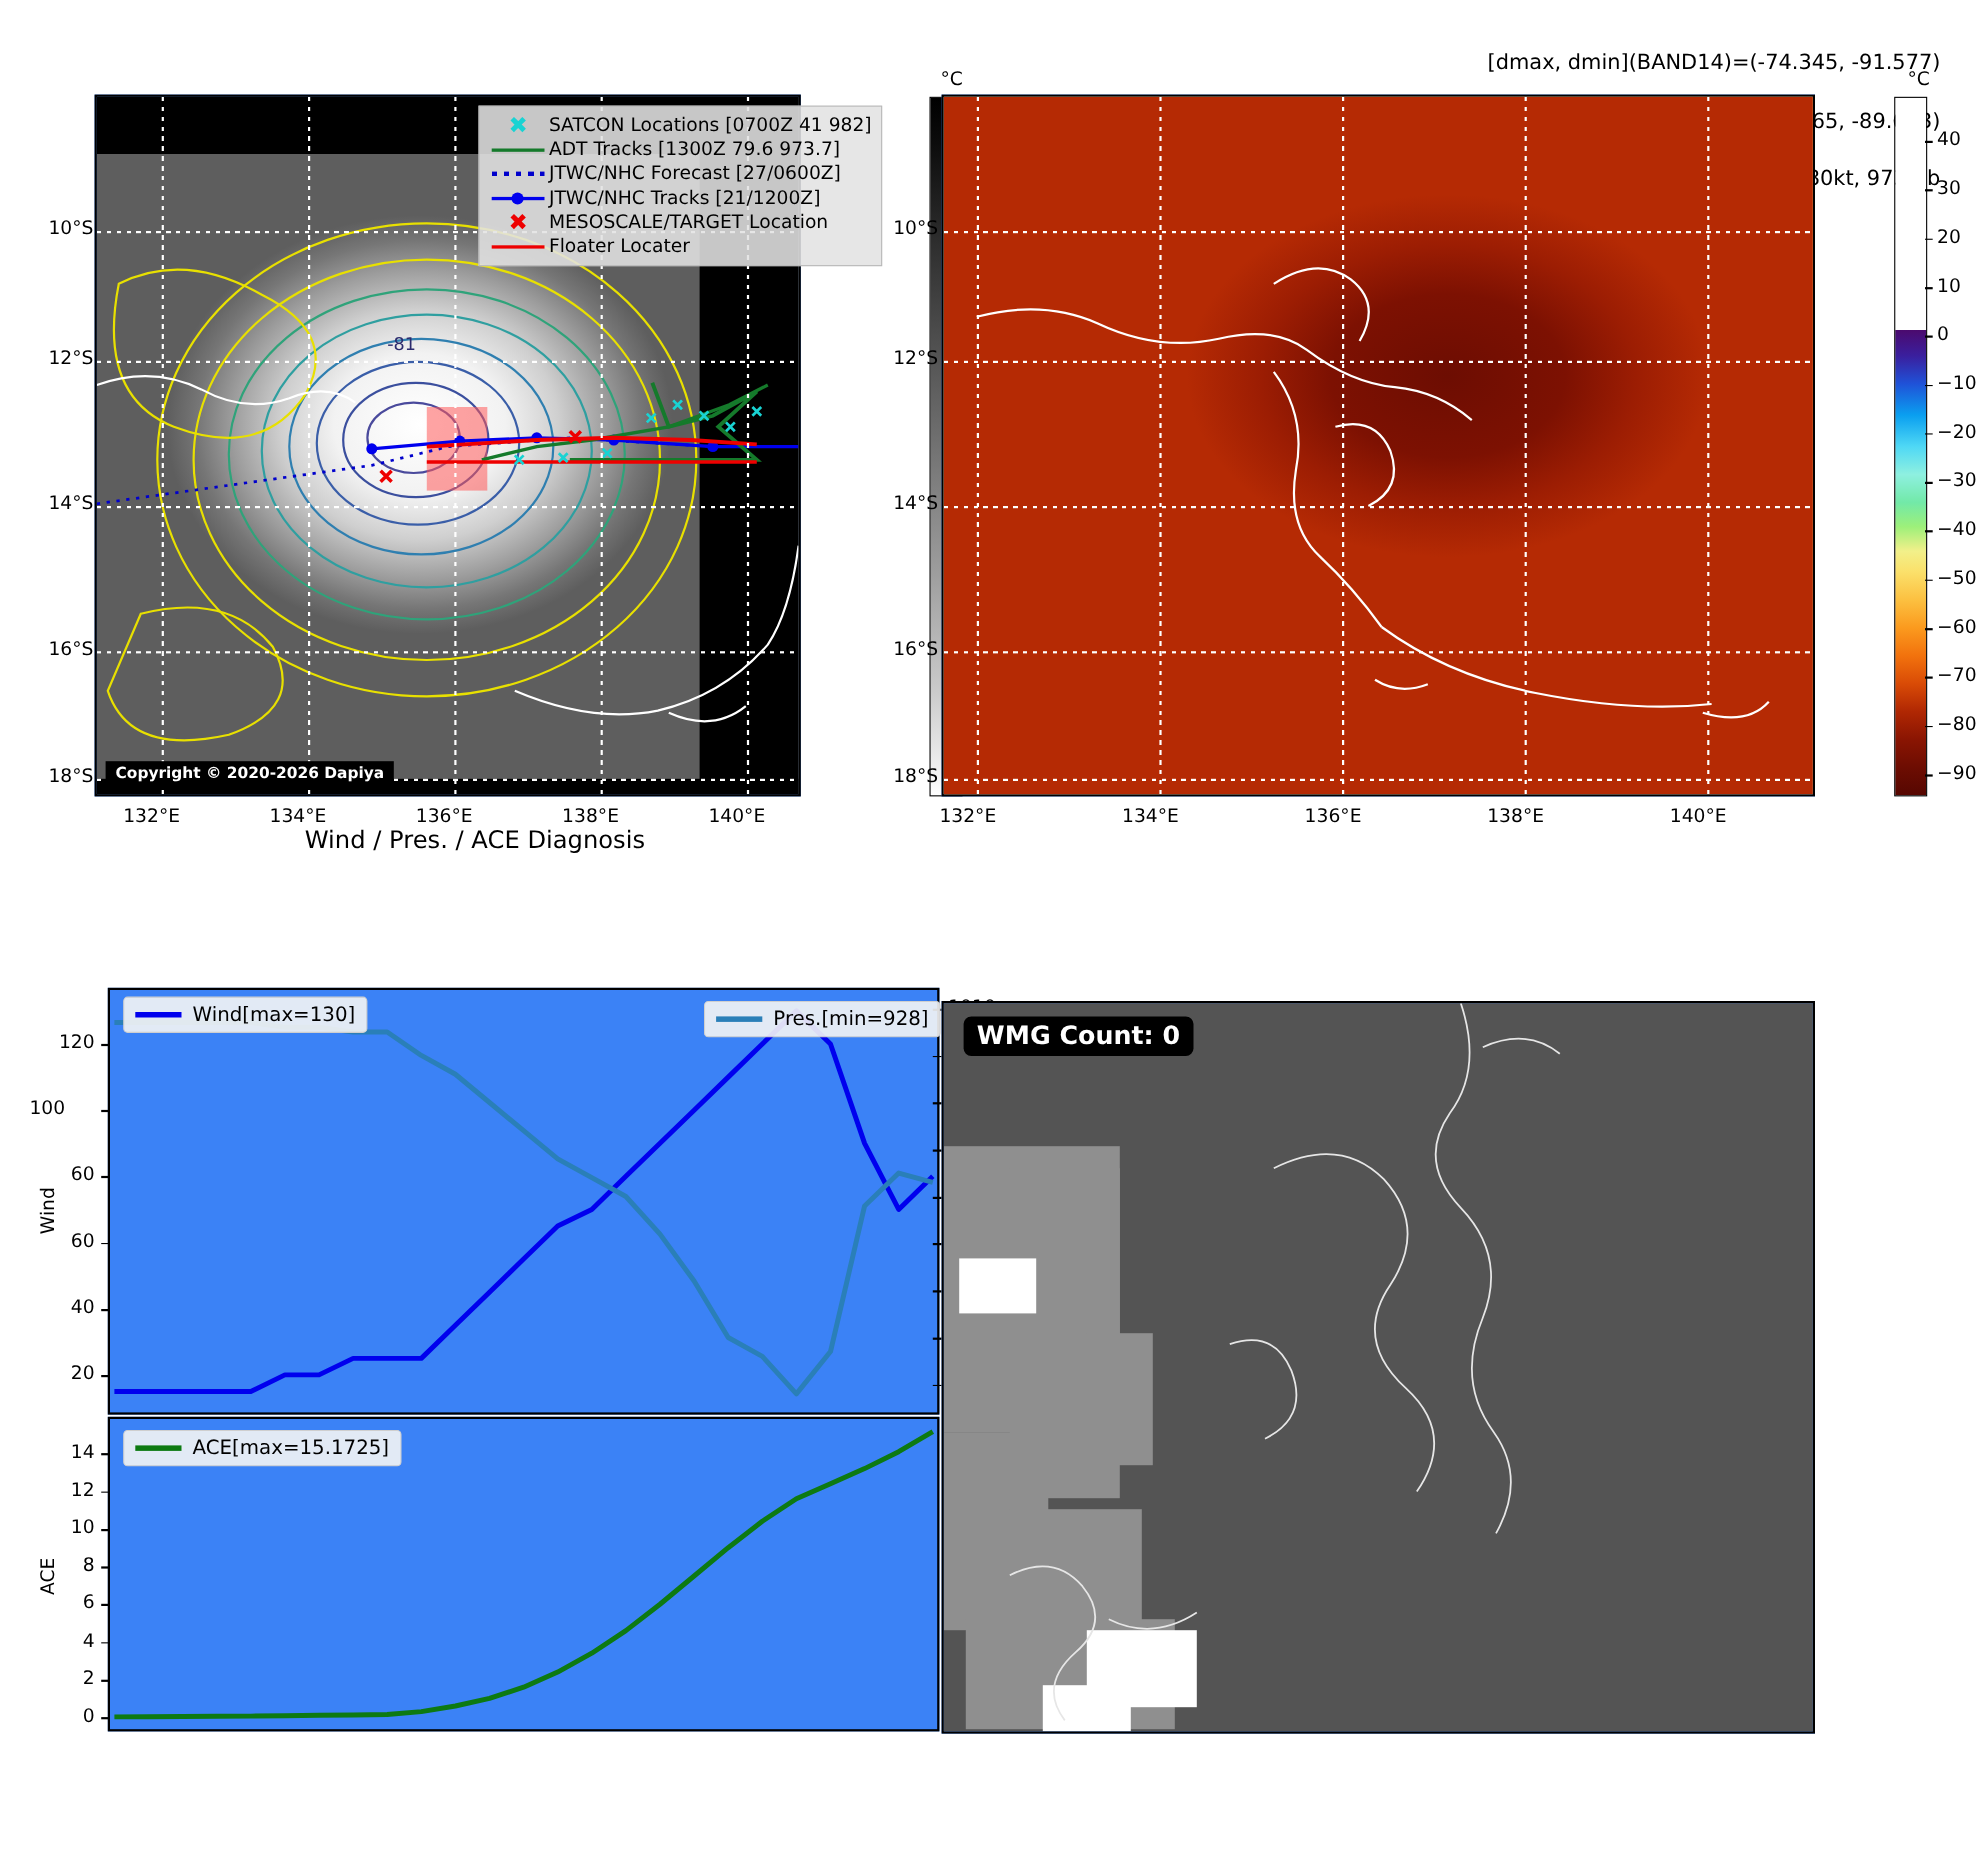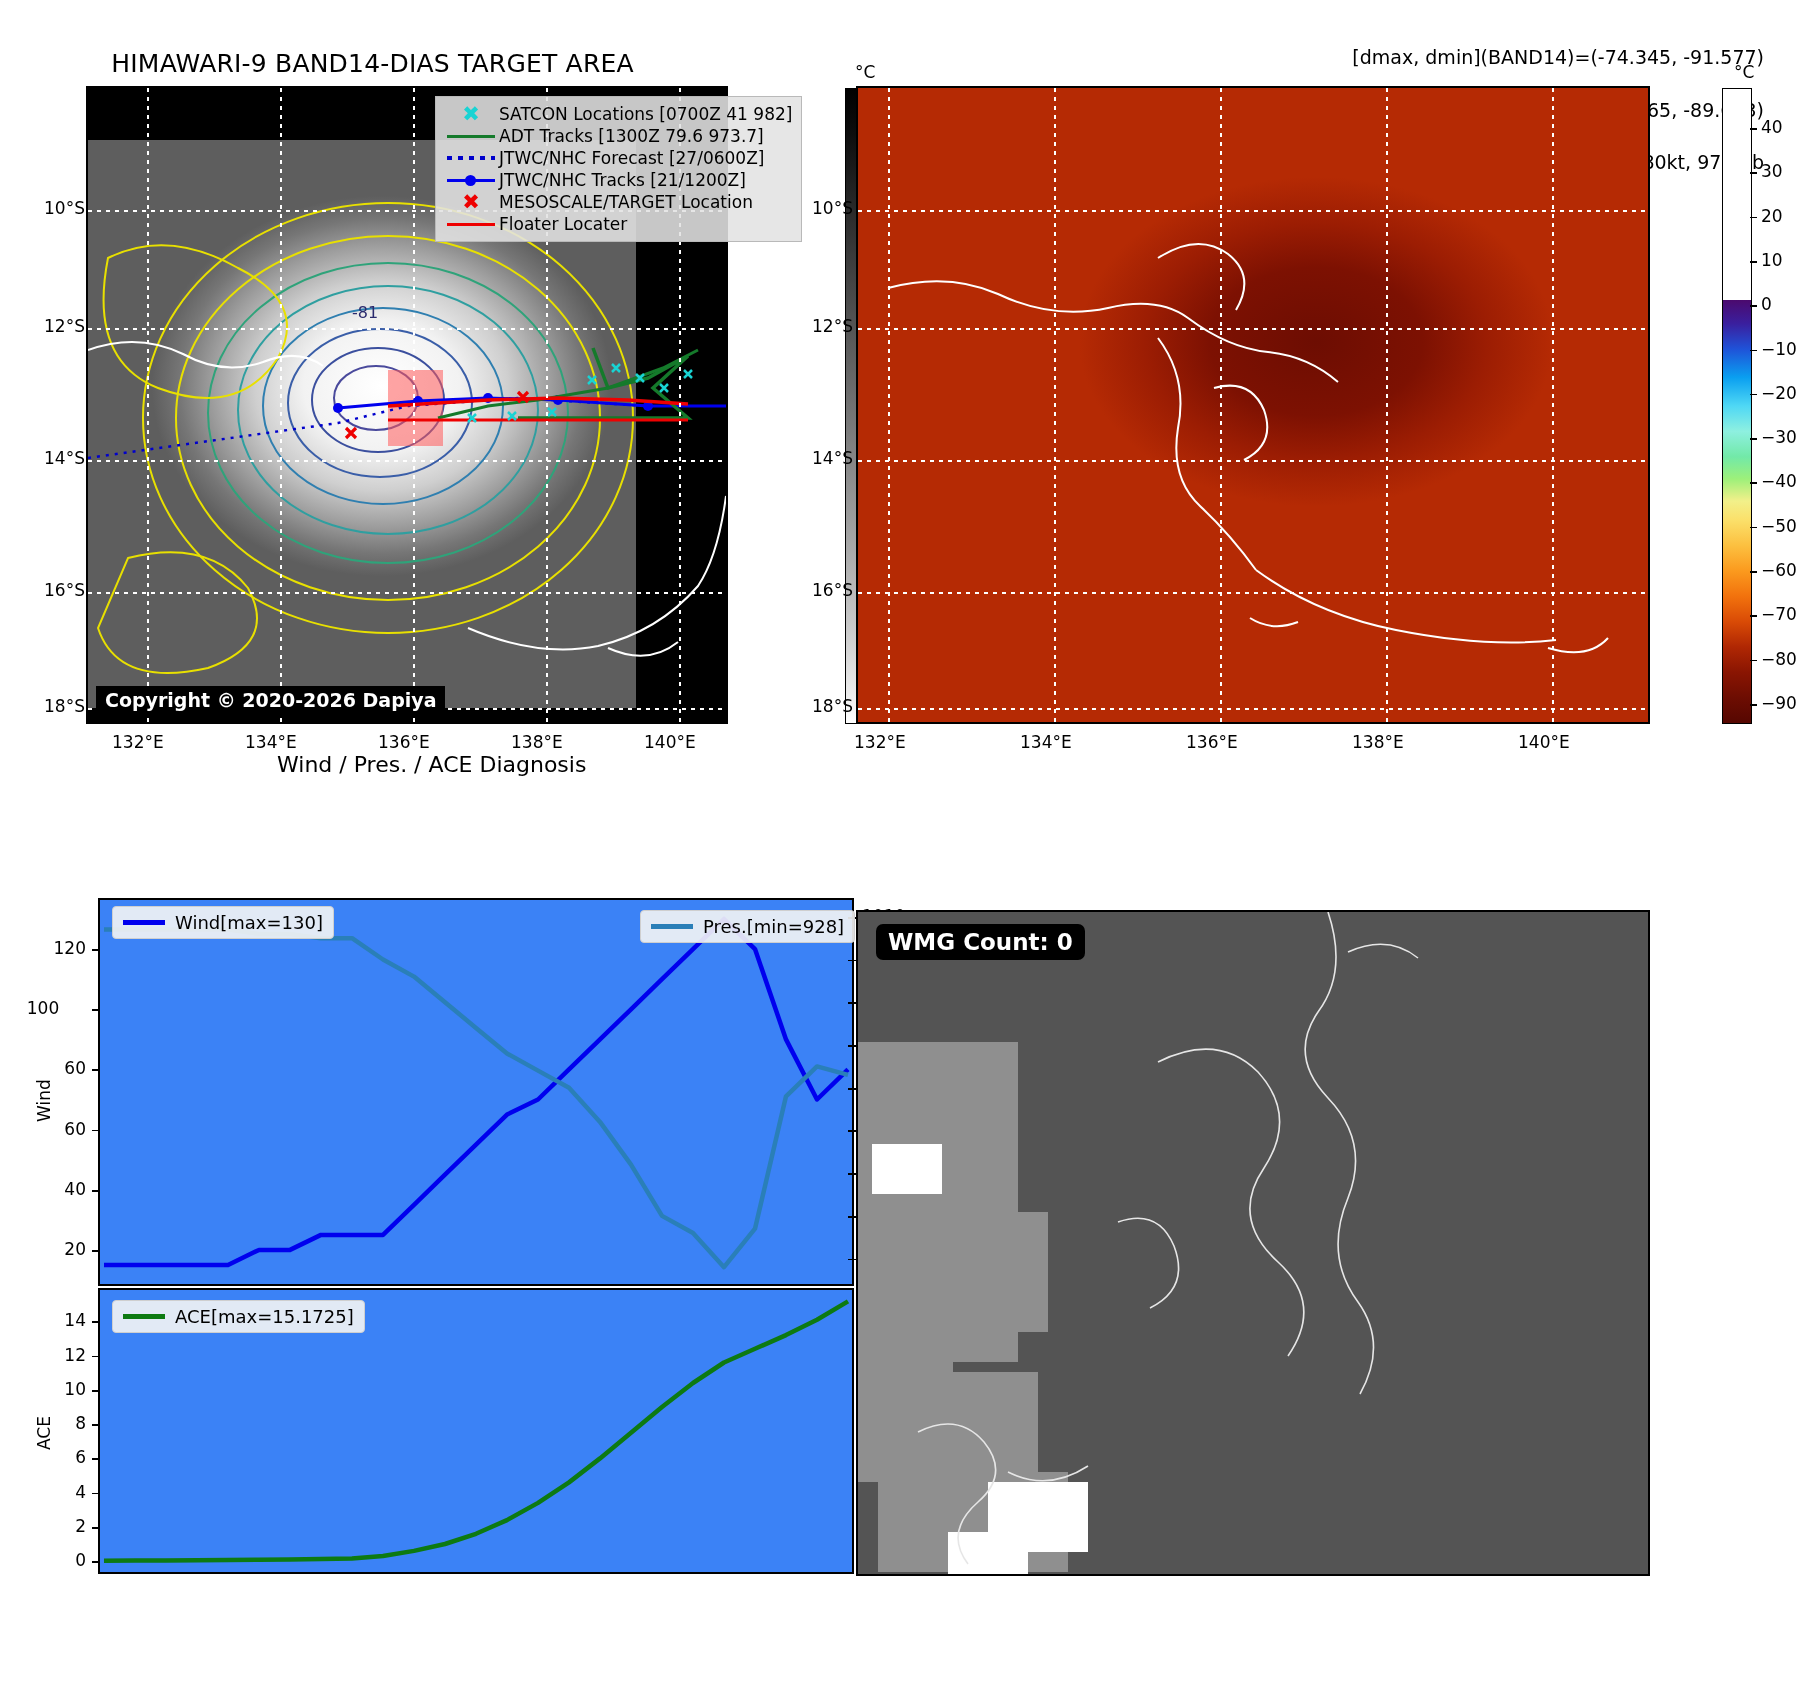--- a/index.html
+++ b/index.html
@@ -15,21 +15,21 @@
   #ir-map{left:88px;top:88px;width:638px;height:634px;overflow:hidden;background:#000;}
   .ir-sky{position:absolute;left:0;top:0;width:100%;height:100%;
     background:
       radial-gradient(ellipse 36% 30% at 46% 47%, #ffffff 0%, #f2f2f2 34%, #cfcfcf 55%, #9d9d9d 74%, #767676 88%, #5e5e5e 100%),
       radial-gradient(ellipse 70% 60% at 46% 50%, rgba(190,190,190,.95) 0%, rgba(120,120,120,.7) 55%, rgba(70,70,70,.25) 100%),
       linear-gradient(170deg,#5a5a5a 0%,#6e6e6e 30%,#616161 60%,#575757 100%);
   }
   .ir-blackbar{position:absolute;background:#000;}
   .gridline-v,.gridline-h{position:absolute;background-image:repeating-linear-gradient(to bottom,#fff 0 4px,transparent 4px 9px);}
   .gridline-h{background-image:repeating-linear-gradient(to right,#fff 0 4px,transparent 4px 9px);}
-  .copyright{position:absolute;left:8px;bottom:8px;background:#000;color:#fff;font-size:19px;font-weight:bold;padding:3px 9px;white-space:nowrap;}
+  .copyright{position:absolute;left:8px;bottom:8px;background:#000;color:#fff;font-size:14px;font-weight:bold;padding:3px 9px;white-space:nowrap;}
   .contour-lab{position:absolute;font-size:16px;color:#2b2b6e;}
 
   
   #ir-legend{position:absolute;left:435px;top:96px;background:rgba(226,226,226,.88);
     border:1px solid #b9b9b9;padding:6px 9px 6px 7px;font-size:17px;}
   #ir-legend .row{display:flex;align-items:center;height:22px;white-space:nowrap;}
   #ir-legend .sym{width:56px;flex:0 0 56px;display:flex;align-items:center;justify-content:center;}
   .ln{height:3px;width:48px;display:block;}
   .lndot{position:relative;height:3px;width:48px;display:block;}
   .lndot:after{content:"";position:absolute;left:18px;top:-4px;width:11px;height:11px;border-radius:50%;background:#0000ee;}
@@ -71,21 +71,21 @@
   .chart-legend .swatch{width:42px;height:5px;display:block;}
 
   
   #wmg-panel{left:858px;top:912px;width:790px;height:662px;background:#545454;overflow:hidden;}
   .wmg-badge{position:absolute;left:18px;top:12px;background:#000;color:#fff;font-weight:bold;font-size:23px;padding:5px 12px;border-radius:7px;white-space:nowrap;}
 </style>
 </head>
 <body>
 
 <div class="abs ttl" style="left:95px;top:20px;">
-  <span>HIMAWARI-9 BAND14-DIAS TARGET AREA</span><br>
+  <br>
   <span>Time: 2026/03/21 13:40:00Z</span>
 </div>
 
 <div class="abs hdr" style="right:33px;top:18px;width:640px;">
   <span>[dmax, dmin](BAND14)=(-74.345, -91.577)</span><br>
   <span>[dmax, dmin](AWV)=(-72.465, -89.603)</span><br>
   <span>27P.NARELLE | 80kt, 973mb</span>
 </div>
 
 <div class="abs panelbox" style="left:86px;top:86px;width:642px;height:638px;padding:0;">

